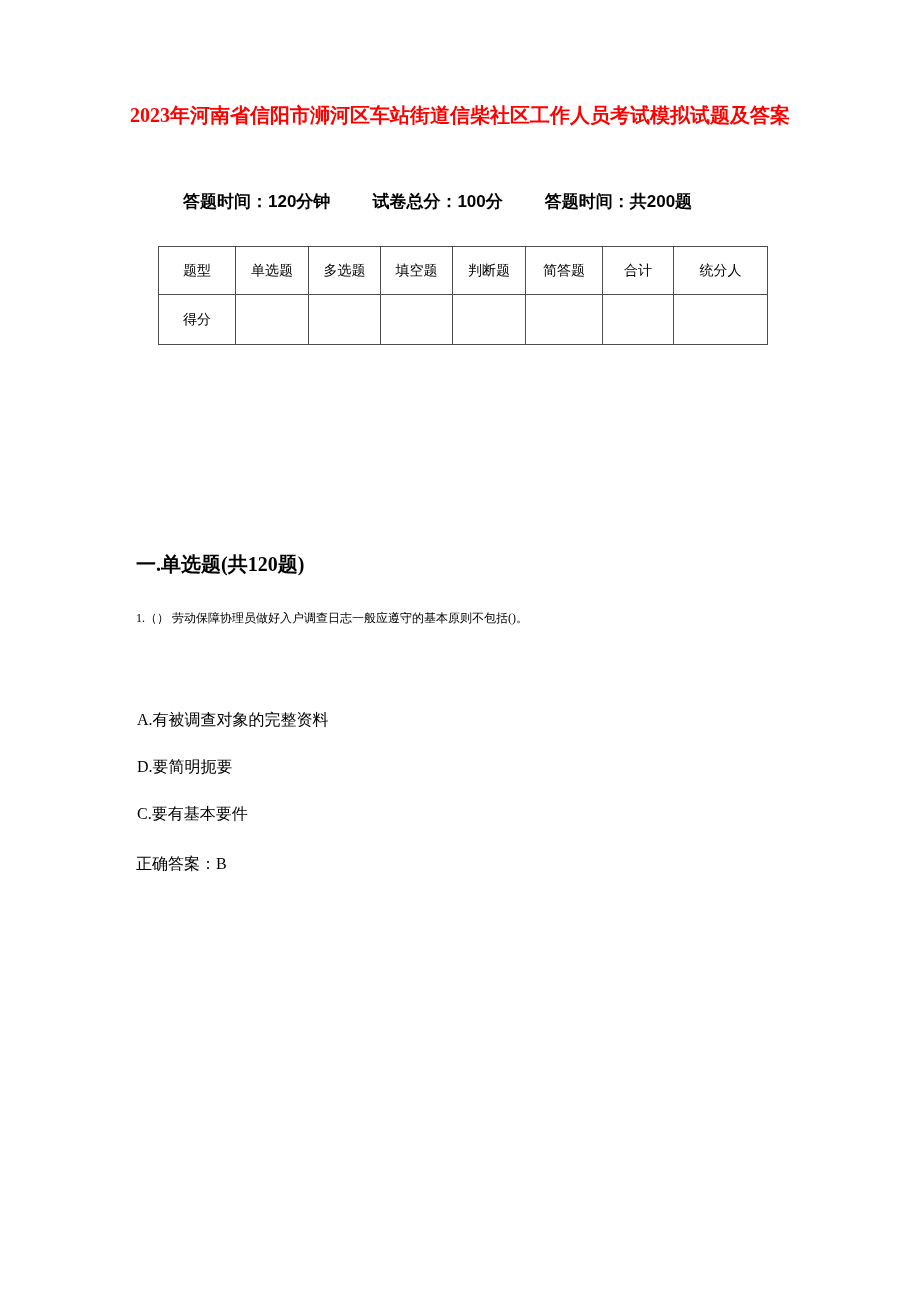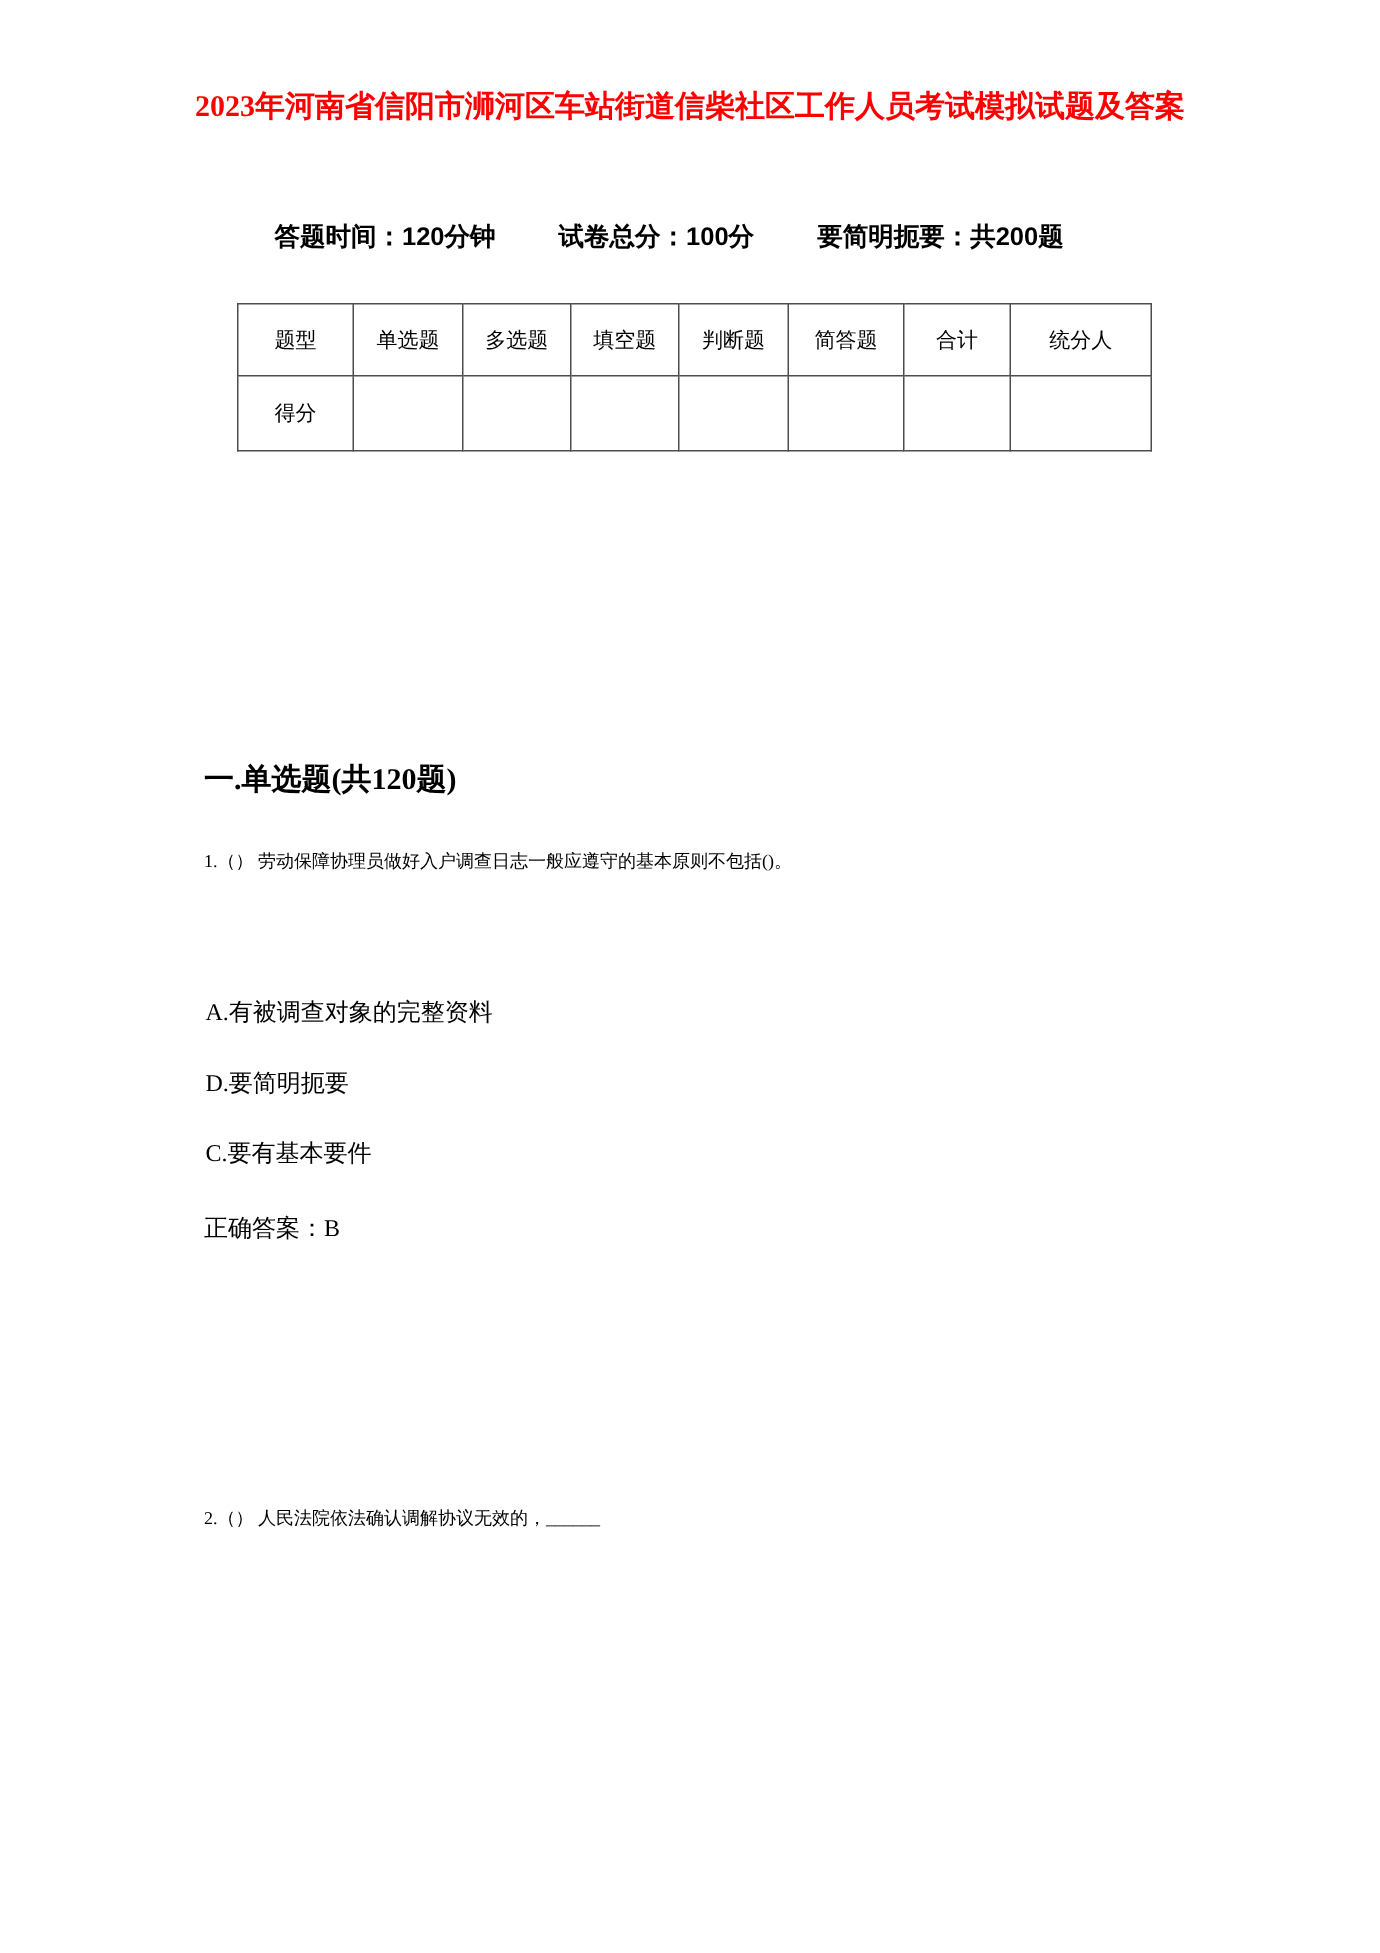--- a/index.html
+++ b/index.html
@@ -7,21 +7,21 @@
   body {
     width: 920px;
     height: 1302px;
     overflow: hidden;
     font-family: "Liberation Serif", "DejaVu Serif", serif;
     color: #000000;
   }
   .page {
     width: 920px;
     height: 1302px;
-    padding-top: 56px;
+    padding-top: 100px;
     background: #ffffff;
   }
   .title {
     text-align: center;
     font-family: "Liberation Serif", "DejaVu Serif", serif;
     font-size: 20px;
     line-height: 30px;
     font-weight: bold;
     color: #ff0000;
     padding: 0 60px;
@@ -83,21 +83,21 @@
 </head>
 <body>
 
 <div class="page">
 
   <h1 class="title">2023年河南省信阳市浉河区车站街道信柴社区工作人员考试模拟试题及答案</h1>
 
   <div class="exam-info">
     <span>答题时间：120分钟</span>
     <span>试卷总分：100分</span>
-    <span>要简明扼要：共200题</span>
+    <span>答题时间：共200题</span>
   </div>
 
   <table class="score-table">
     <colgroup>
       <col style="width:77px">
         <col style="width:73px">
         <col style="width:72px">
         <col style="width:72px">
       <col style="width:73px">
         <col style="width:77px">
@@ -131,15 +131,14 @@
   <h2 class="section-heading">一.单选题(共120题)</h2>
 
   <p class="question">1.（） 劳动保障协理员做好入户调查日志一般应遵守的基本原则不包括()。</p>
 
   <p class="option first">A.有被调查对象的完整资料</p>
   <p class="option">D.要简明扼要</p>
   <p class="option">C.要有基本要件</p>
 
   <p class="answer">正确答案：B</p>
 
-  <p class="question q2">2.（） 人民法院依法确认调解协议无效的，______</p>
 
 </div>
 
 </body></html>

